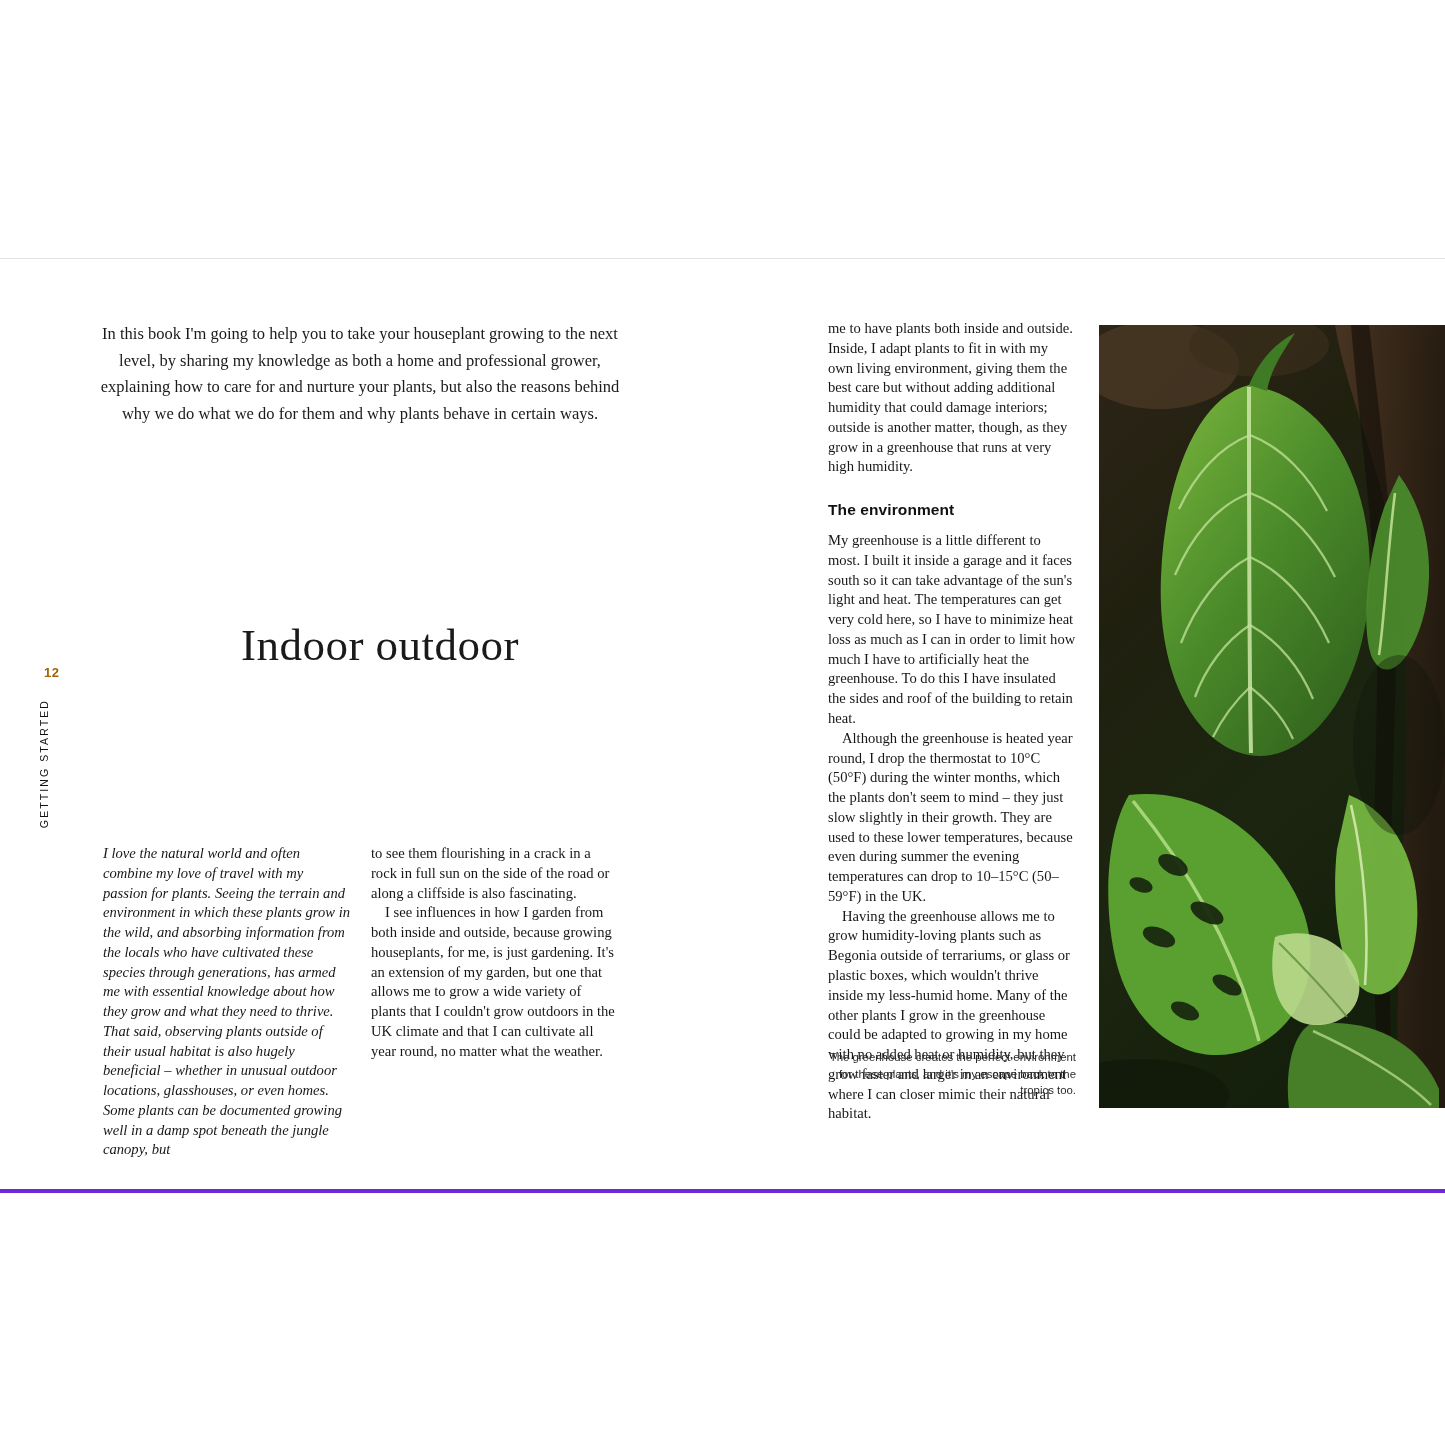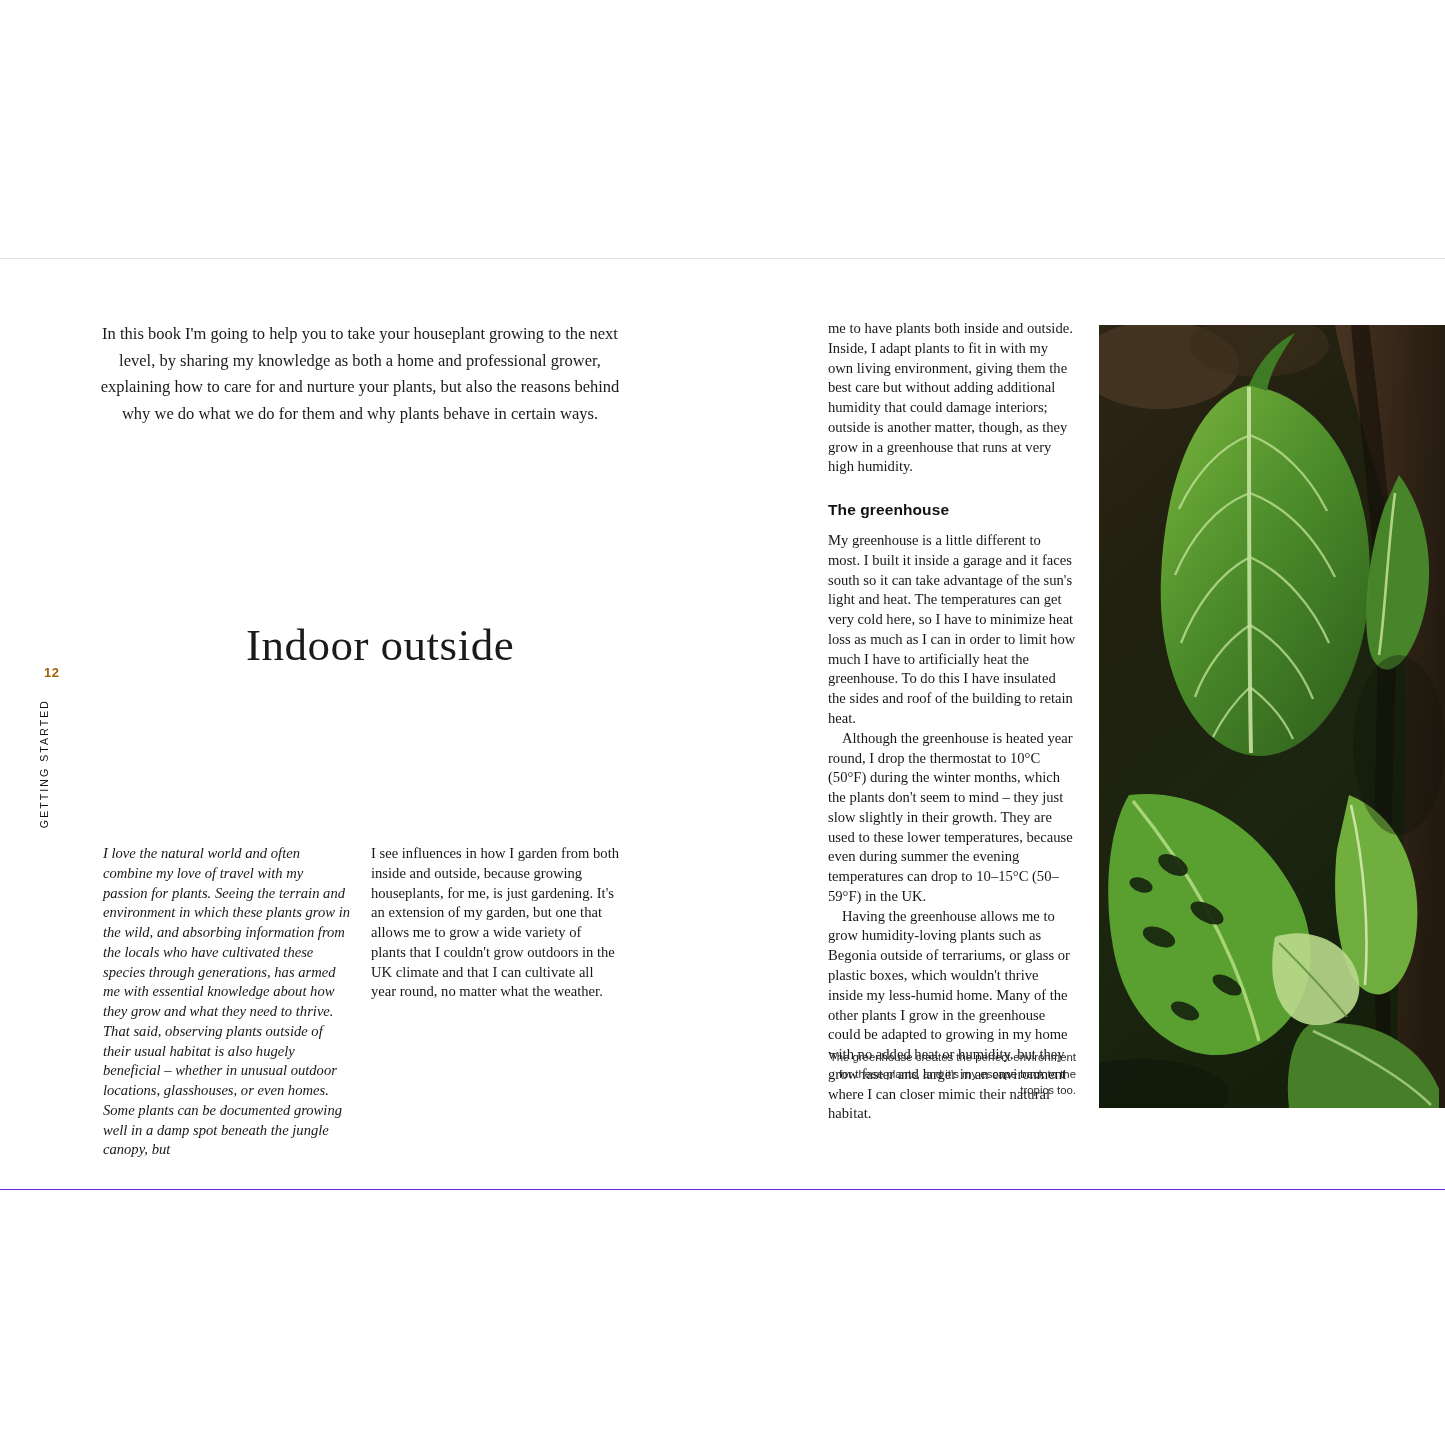--- a/index.html
+++ b/index.html
@@ -16,21 +16,21 @@
   }
 
   #spread {
     position: absolute;
     left: 0;
     top: 258px;
     width: 1445px;
     height: 930px;
     background: #ffffff;
     border-top: 1px solid #e3e3e3;
-    border-bottom: 1px solid #6d28d9;
+    border-bottom: 4px solid #6d28d9;
     overflow: hidden;
   }
 
   
   #left-page {
     position: absolute;
     left: 0;
     top: 0;
     width: 722px;
     height: 930px;
@@ -157,40 +157,41 @@
 </style>
 </head>
 <body>
 
 <div id="spread">
 
   <div id="left-page">
 
     <div id="intro-block">In this book I'm going to help you to take your houseplant growing to the next level, by sharing my knowledge as both a home and professional grower, explaining how to care for and nurture your plants, but also the reasons behind why we do what we do for them and why plants behave in certain ways.</div>
 
-    <h1 id="chapter-title">Indoor outside</h1>
+    <h1 id="chapter-title">Indoor outdoor</h1>
 
     <div id="folio-number">12</div>
 
     <div id="running-head">GETTING STARTED</div>
 
     <div class="body-col" id="left-col-1">
       <p>I love the natural world and often combine my love of travel with my passion for plants. Seeing the terrain and environment in which these plants grow in the wild, and absorbing information from the locals who have cultivated these species through generations, has armed me with essential knowledge about how they grow and what they need to thrive. That said, observing plants outside of their usual habitat is also hugely beneficial – whether in unusual outdoor locations, glasshouses, or even homes. Some plants can be documented growing well in a damp spot beneath the jungle canopy, but</p>
     </div>
 
     <div class="body-col" id="left-col-2">
+      <p>to see them flourishing in a crack in a rock in full sun on the side of the road or along a cliffside is also fascinating.</p>
       <p>I see influences in how I garden from both inside and outside, because growing houseplants, for me, is just gardening. It's an extension of my garden, but one that allows me to grow a wide variety of plants that I couldn't grow outdoors in the UK climate and that I can cultivate all year round, no matter what the weather.</p>
     </div>
   </div>
 
   <div id="right-page">
 
     <div id="right-text-col">
       <p>me to have plants both inside and outside. Inside, I adapt plants to fit in with my own living environment, giving them the best care but without adding additional humidity that could damage interiors; outside is another matter, though, as they grow in a greenhouse that runs at very high humidity.</p>
-      <p id="subhead">The greenhouse</p>
+      <p id="subhead">The environment</p>
       <p style="text-indent:0">My greenhouse is a little different to most. I built it inside a garage and it faces south so it can take advantage of the sun's light and heat. The temperatures can get very cold here, so I have to minimize heat loss as much as I can in order to limit how much I have to artificially heat the greenhouse. To do this I have insulated the sides and roof of the building to retain heat.</p>
       <p>Although the greenhouse is heated year round, I drop the thermostat to 10°C (50°F) during the winter months, which the plants don't seem to mind – they just slow slightly in their growth. They are used to these lower temperatures, because even during summer the evening temperatures can drop to 10–15°C (50–59°F) in the UK.</p>
       <p>Having the greenhouse allows me to grow humidity-loving plants such as Begonia outside of terrariums, or glass or plastic boxes, which wouldn't thrive inside my less-humid home. Many of the other plants I grow in the greenhouse could be adapted to growing in my home with no added heat or humidity, but they grow faster and larger in an environment where I can closer mimic their natural habitat.</p>
     </div>
 
     <div id="photo">
       <svg width="346" height="783" viewBox="0 0 346 783" preserveAspectRatio="none">
         <defs>
           <linearGradient id="bg" x1="0" y1="0" x2="0.4" y2="1">
             <stop offset="0%" stop-color="#2e2518"></stop>

